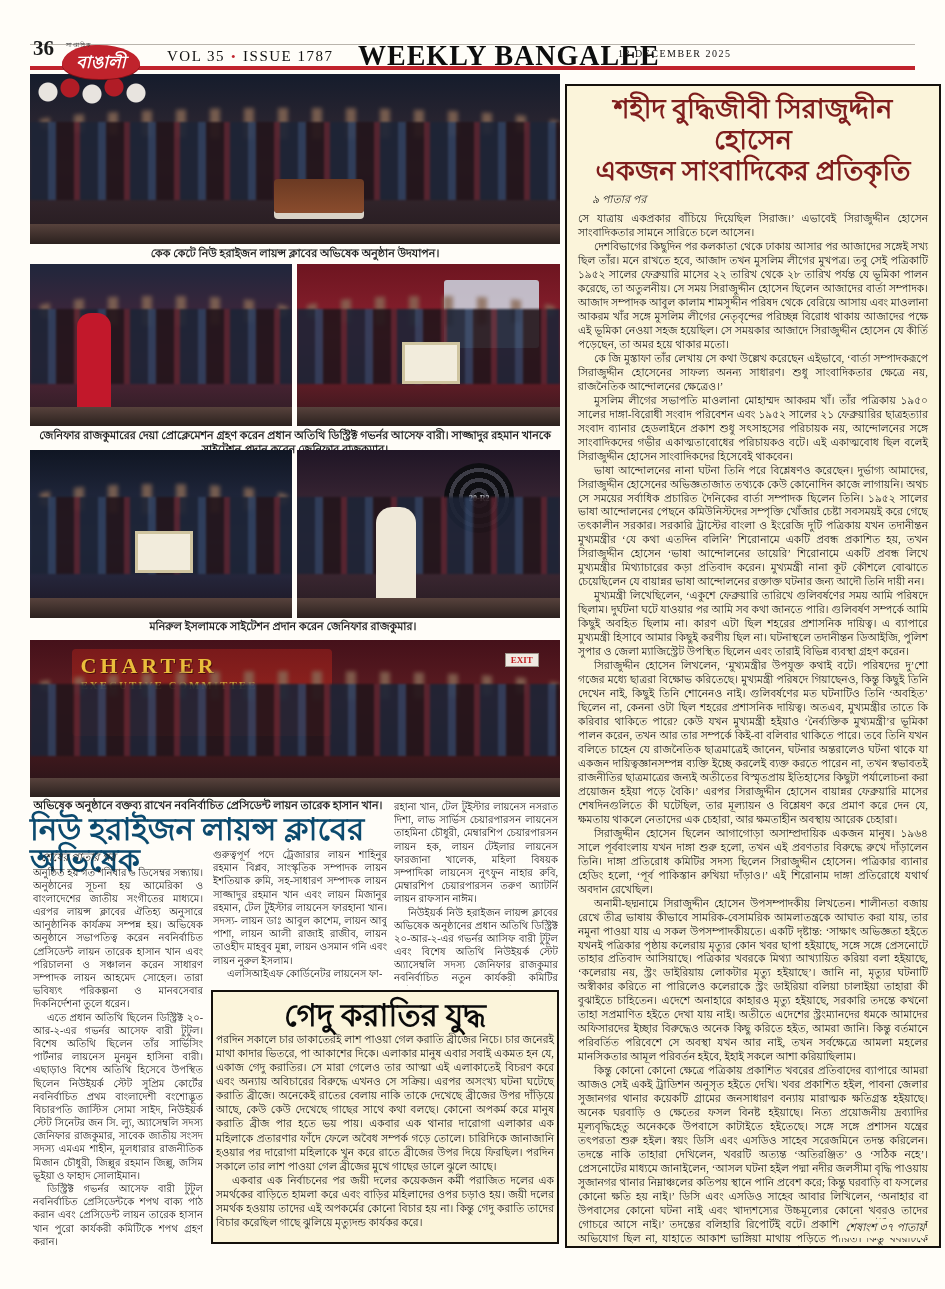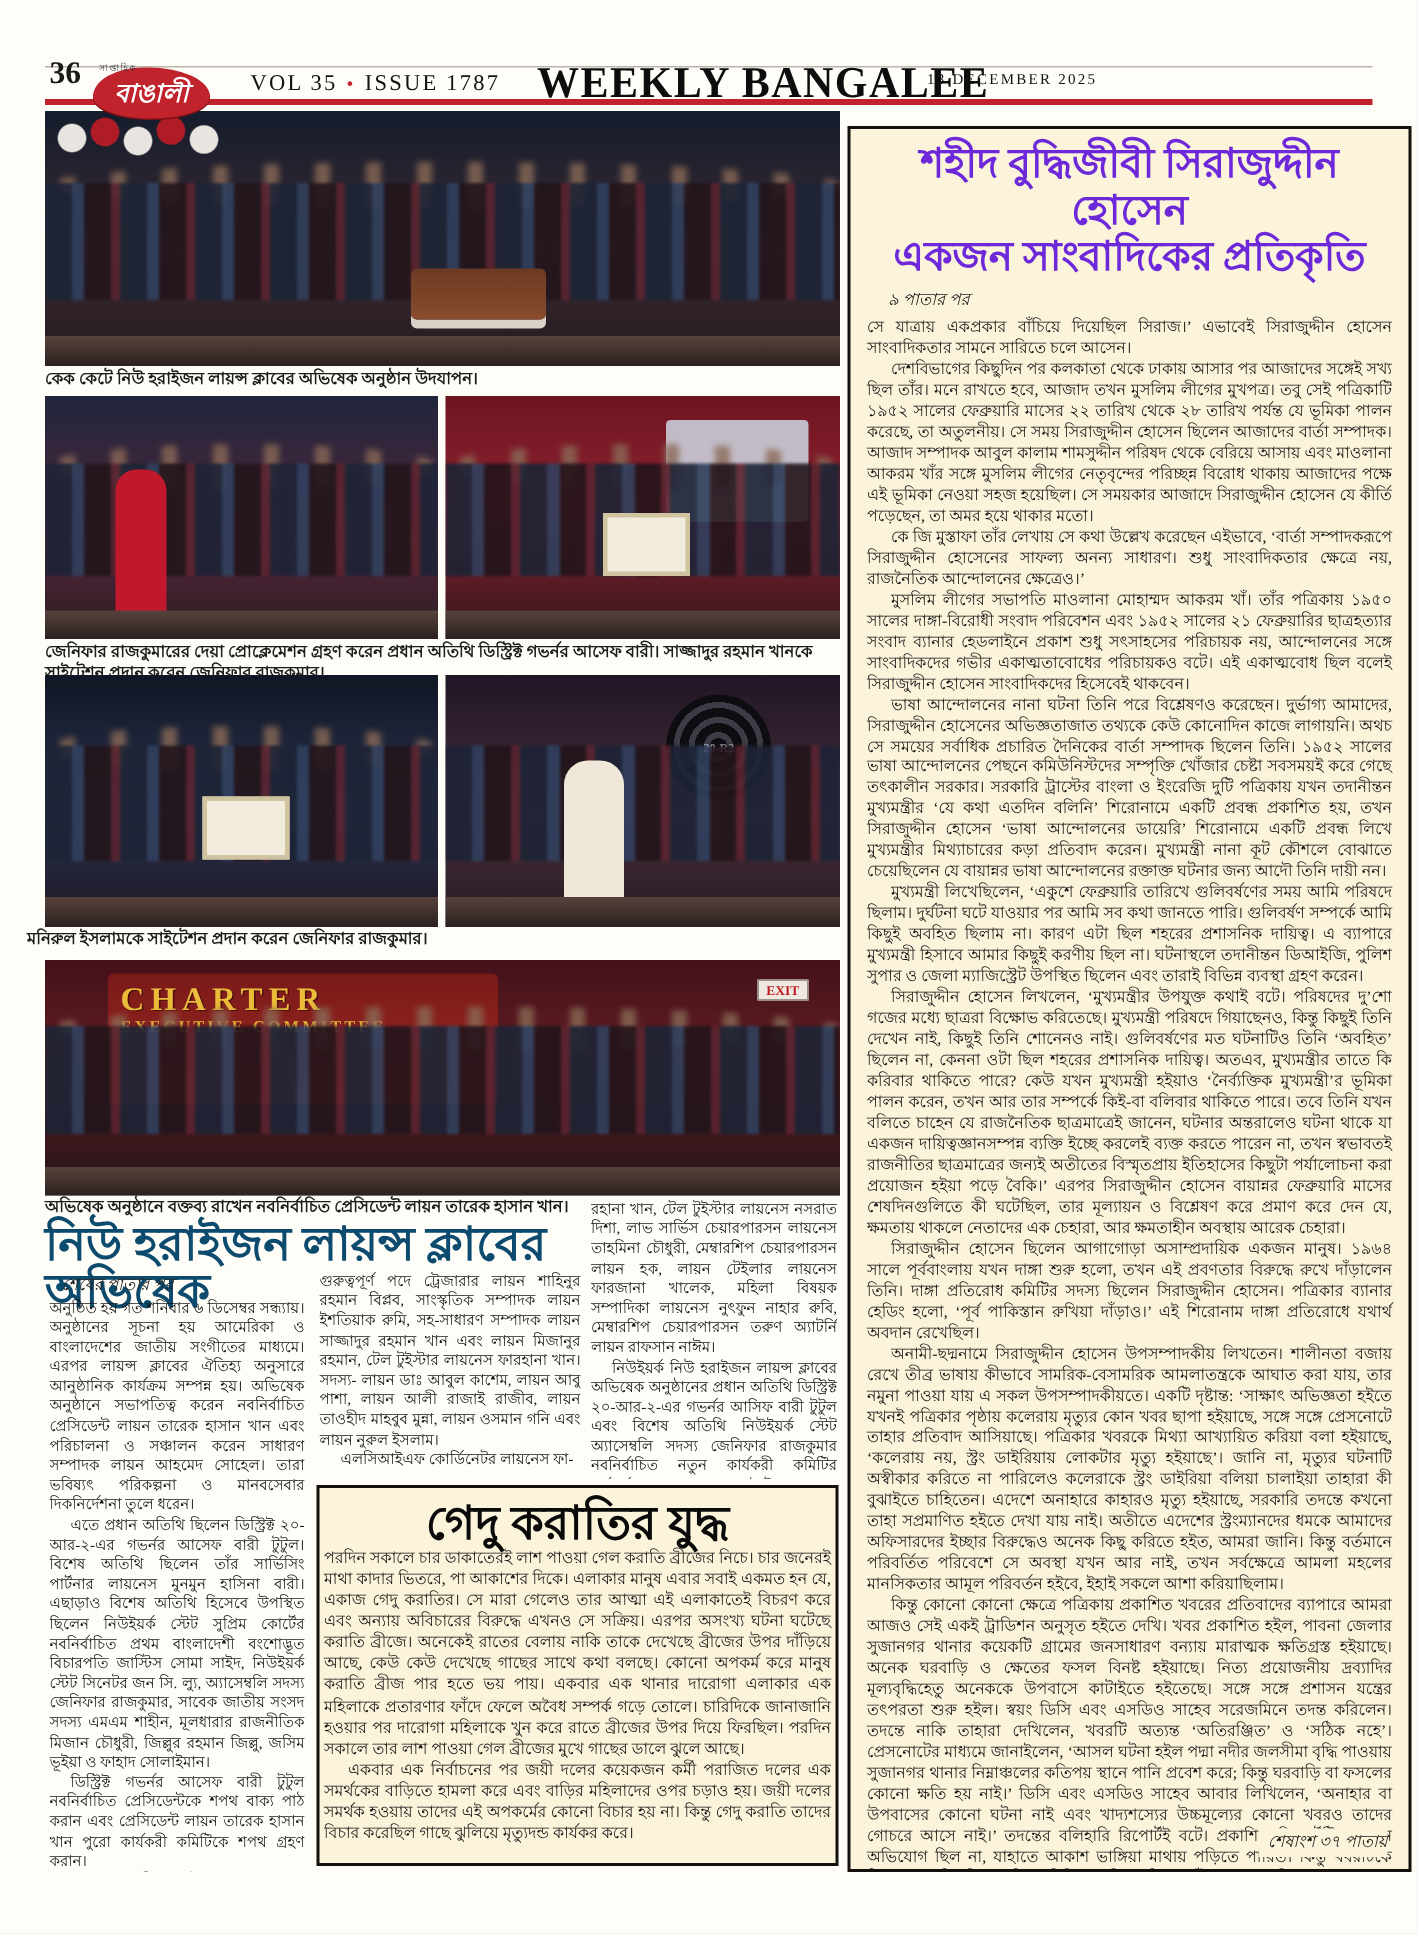--- a/index.html
+++ b/index.html
@@ -46,25 +46,25 @@
       background:repeating-radial-gradient(circle,#0e0e12 0 6px,#3c3c46 6px 10px);display:flex;align-items:center;justify-content:center;
       color:#cfd3da;font-size:8px;font-weight:bold;}
   .p3b .sari{position:absolute;left:30%;top:34%;width:40px;height:66%;background:#efe8d8;border-radius:16px 16px 0 0;}
   .p4{left:30px;top:640px;width:530px;height:157px;background:linear-gradient(180deg,#45111a 0%,#5e1d22 40%,#241418 100%);}
   .p4 .banner{position:absolute;left:8%;top:6%;width:46%;height:50%;background:linear-gradient(#7d1b1b,#a32b20);
       border-radius:4px;padding:4px 8px;color:#f3c63d;font-weight:bold;opacity:.95;}
   .p4 .banner .l1{font-size:22px;letter-spacing:4px;text-shadow:1px 1px 0 #4c0d0d;}
   .p4 .banner .l2{font-size:11px;letter-spacing:2px;color:#e9b93a;}
   .p4 .exit{position:absolute;right:4%;top:8%;background:#efe9e2;color:#c01d20;font-size:9px;font-weight:bold;
       padding:1px 5px;border:1px solid #9b9389;}
-  .caption{position:absolute;font-size:11px;font-weight:bold;color:#1c1c1c;line-height:1.25;}
+  .caption{position:absolute;font-size:11px;font-weight:bold;color:#1c1c1c;line-height:1.25;text-align:center;}
   
   .artR{position:absolute;left:565px;top:84px;width:376px;height:1164px;background:#fbf4da;
         border:2px solid #14100c;box-sizing:border-box;padding:8px 11px 26px 11px;overflow:hidden;}
-  .artR h1{margin:0 0 2px 0;font-size:27px;line-height:1.15;text-align:center;color:#6d28d9;letter-spacing:0;}
+  .artR h1{margin:0 0 2px 0;font-size:27px;line-height:1.15;text-align:center;color:#7f1d1d;letter-spacing:0;}
   .cont{font-style:italic;font-size:11px;margin:4px 0 2px 14px;color:#222;}
   .artR p{margin:0;font-size:10.6px;line-height:1.32;text-align:justify;text-indent:16px;color:#161616;}
   .artR p.first{text-indent:0;}
   .endnote{position:absolute;right:14px;bottom:8px;font-style:italic;font-size:11px;color:#1a1a1a;background:#fbf4da;padding-left:6px;}
   
   .lionsHead{position:absolute;left:30px;top:814px;width:362px;font-size:31px;font-weight:bold;line-height:1.0;color:#0c4a6e;}
   .ncol{position:absolute;overflow:hidden;font-size:10px;line-height:1.32;text-align:justify;color:#161616;}
   .ncol p{margin:0;text-indent:14px;}
   .ncol p.first{text-indent:0;}
   .ncol .cont{margin:0 0 1px 8px;}

